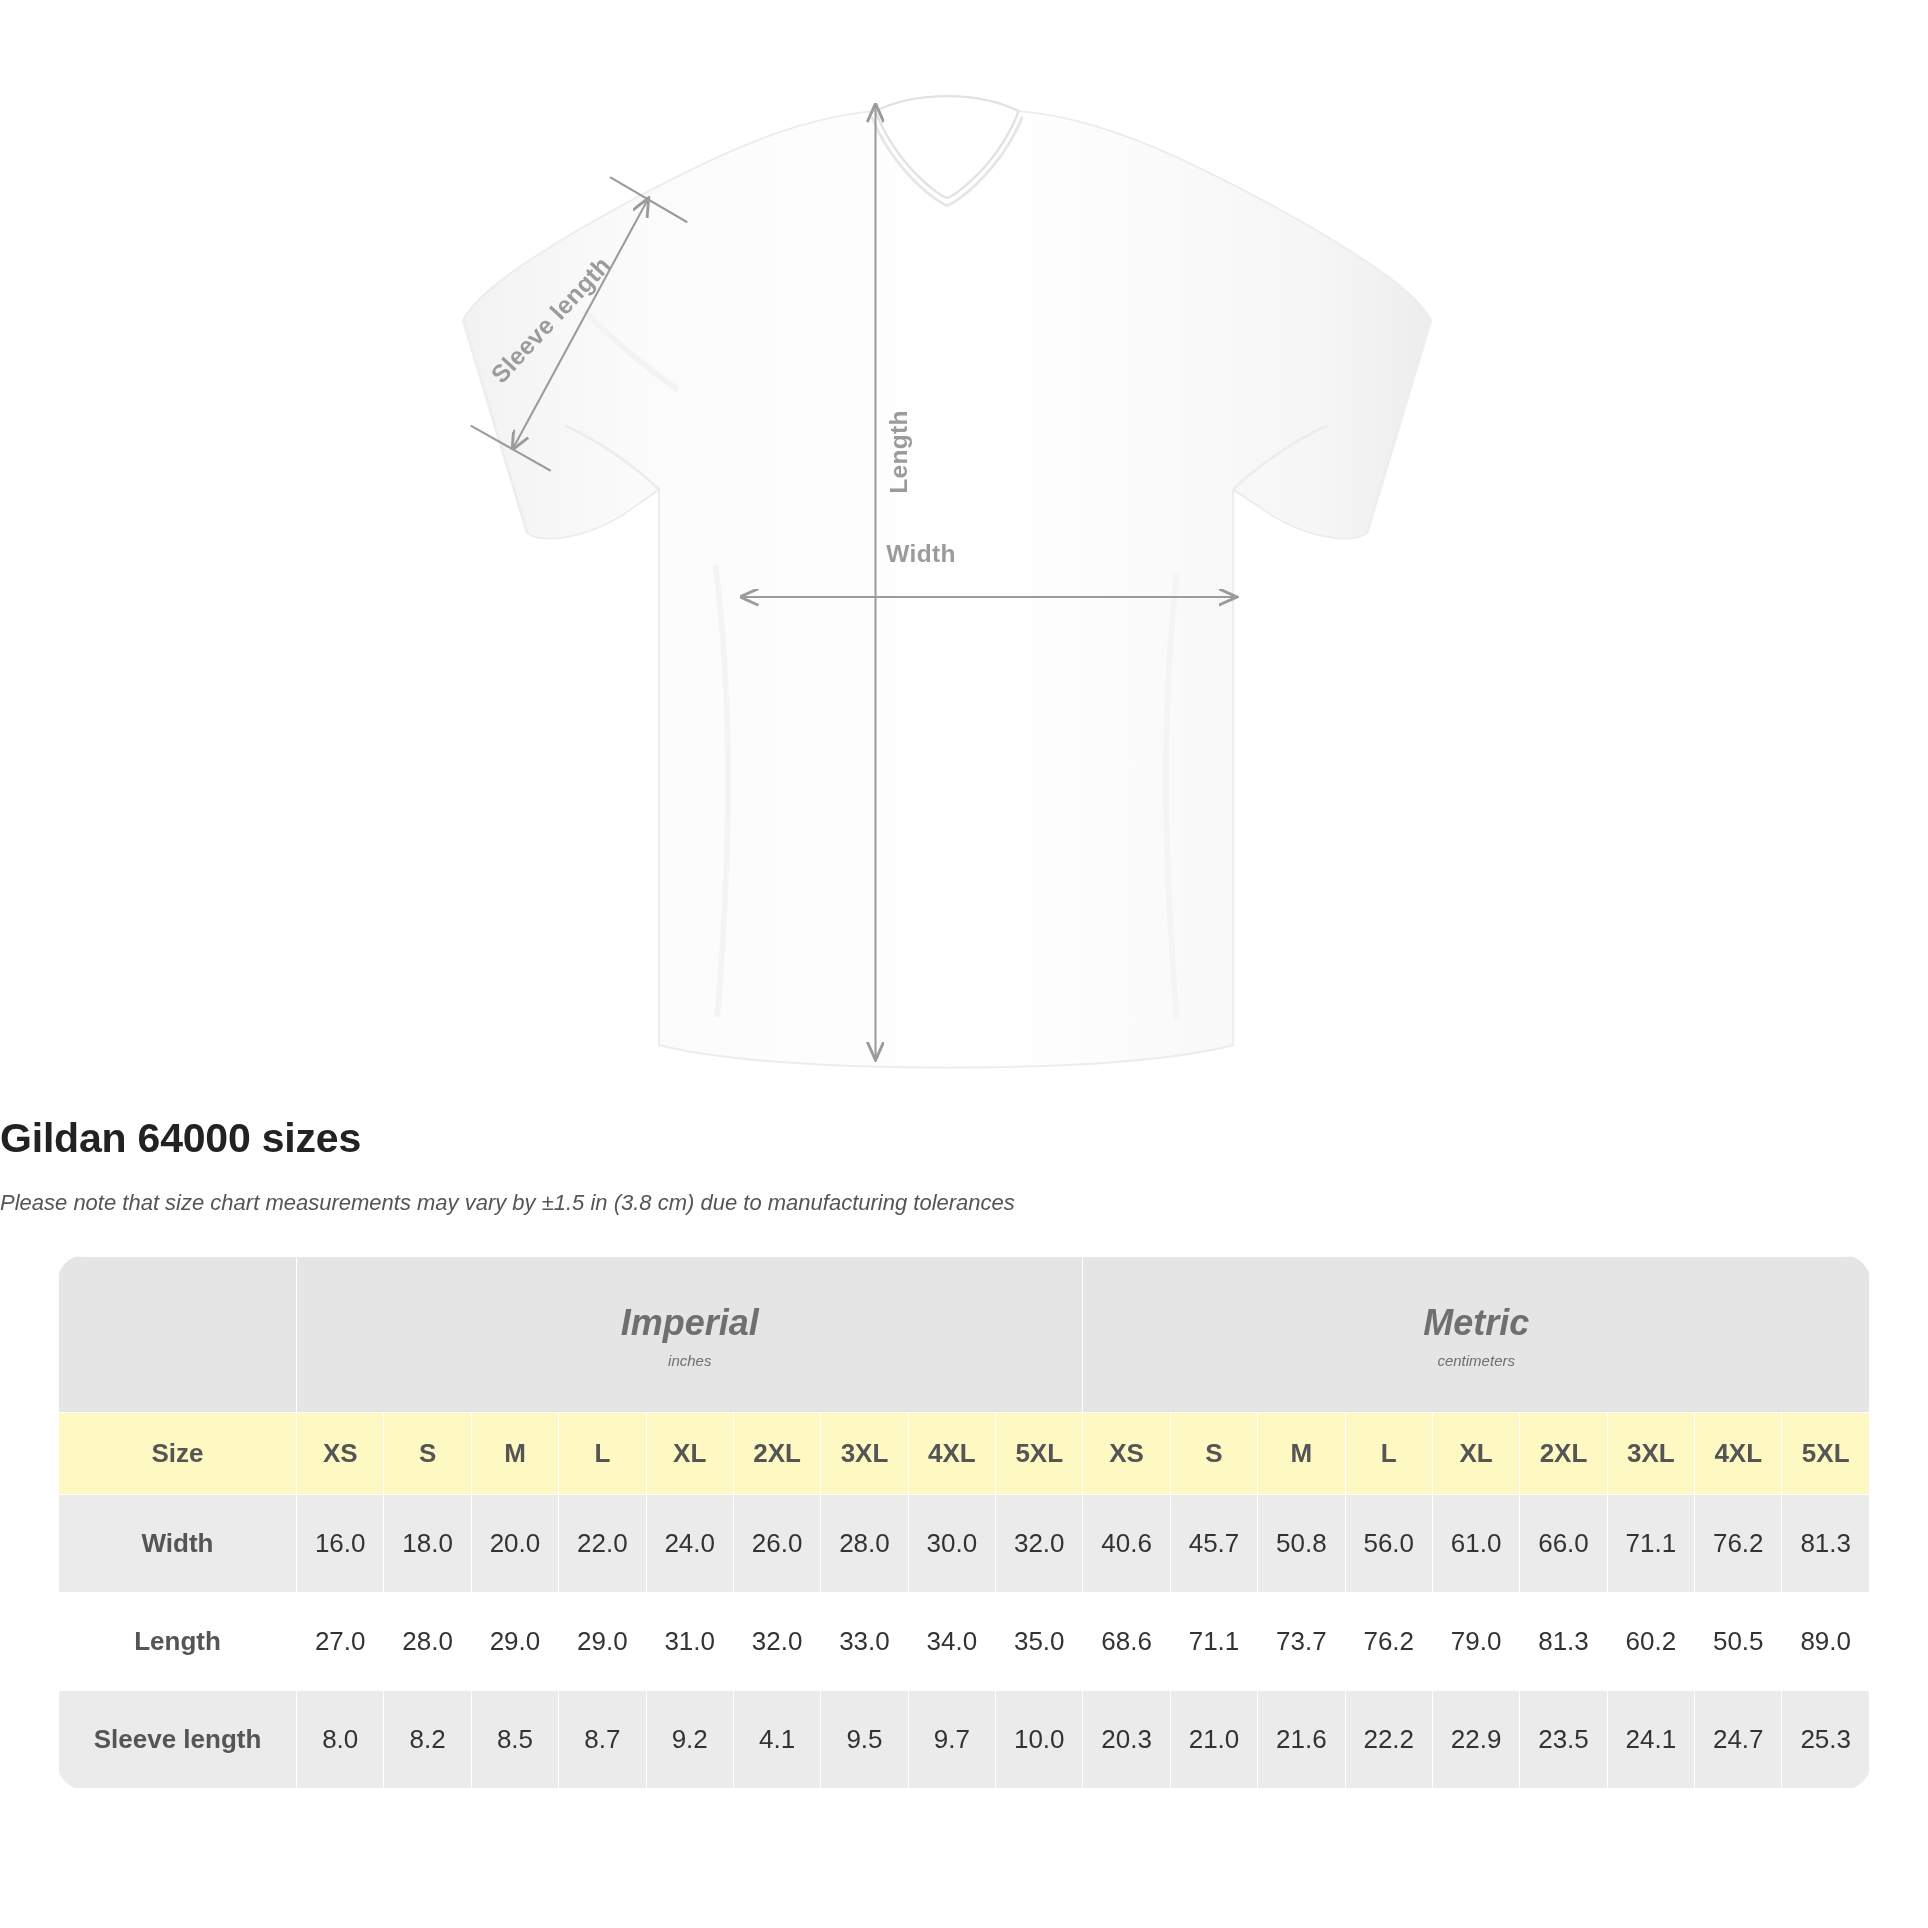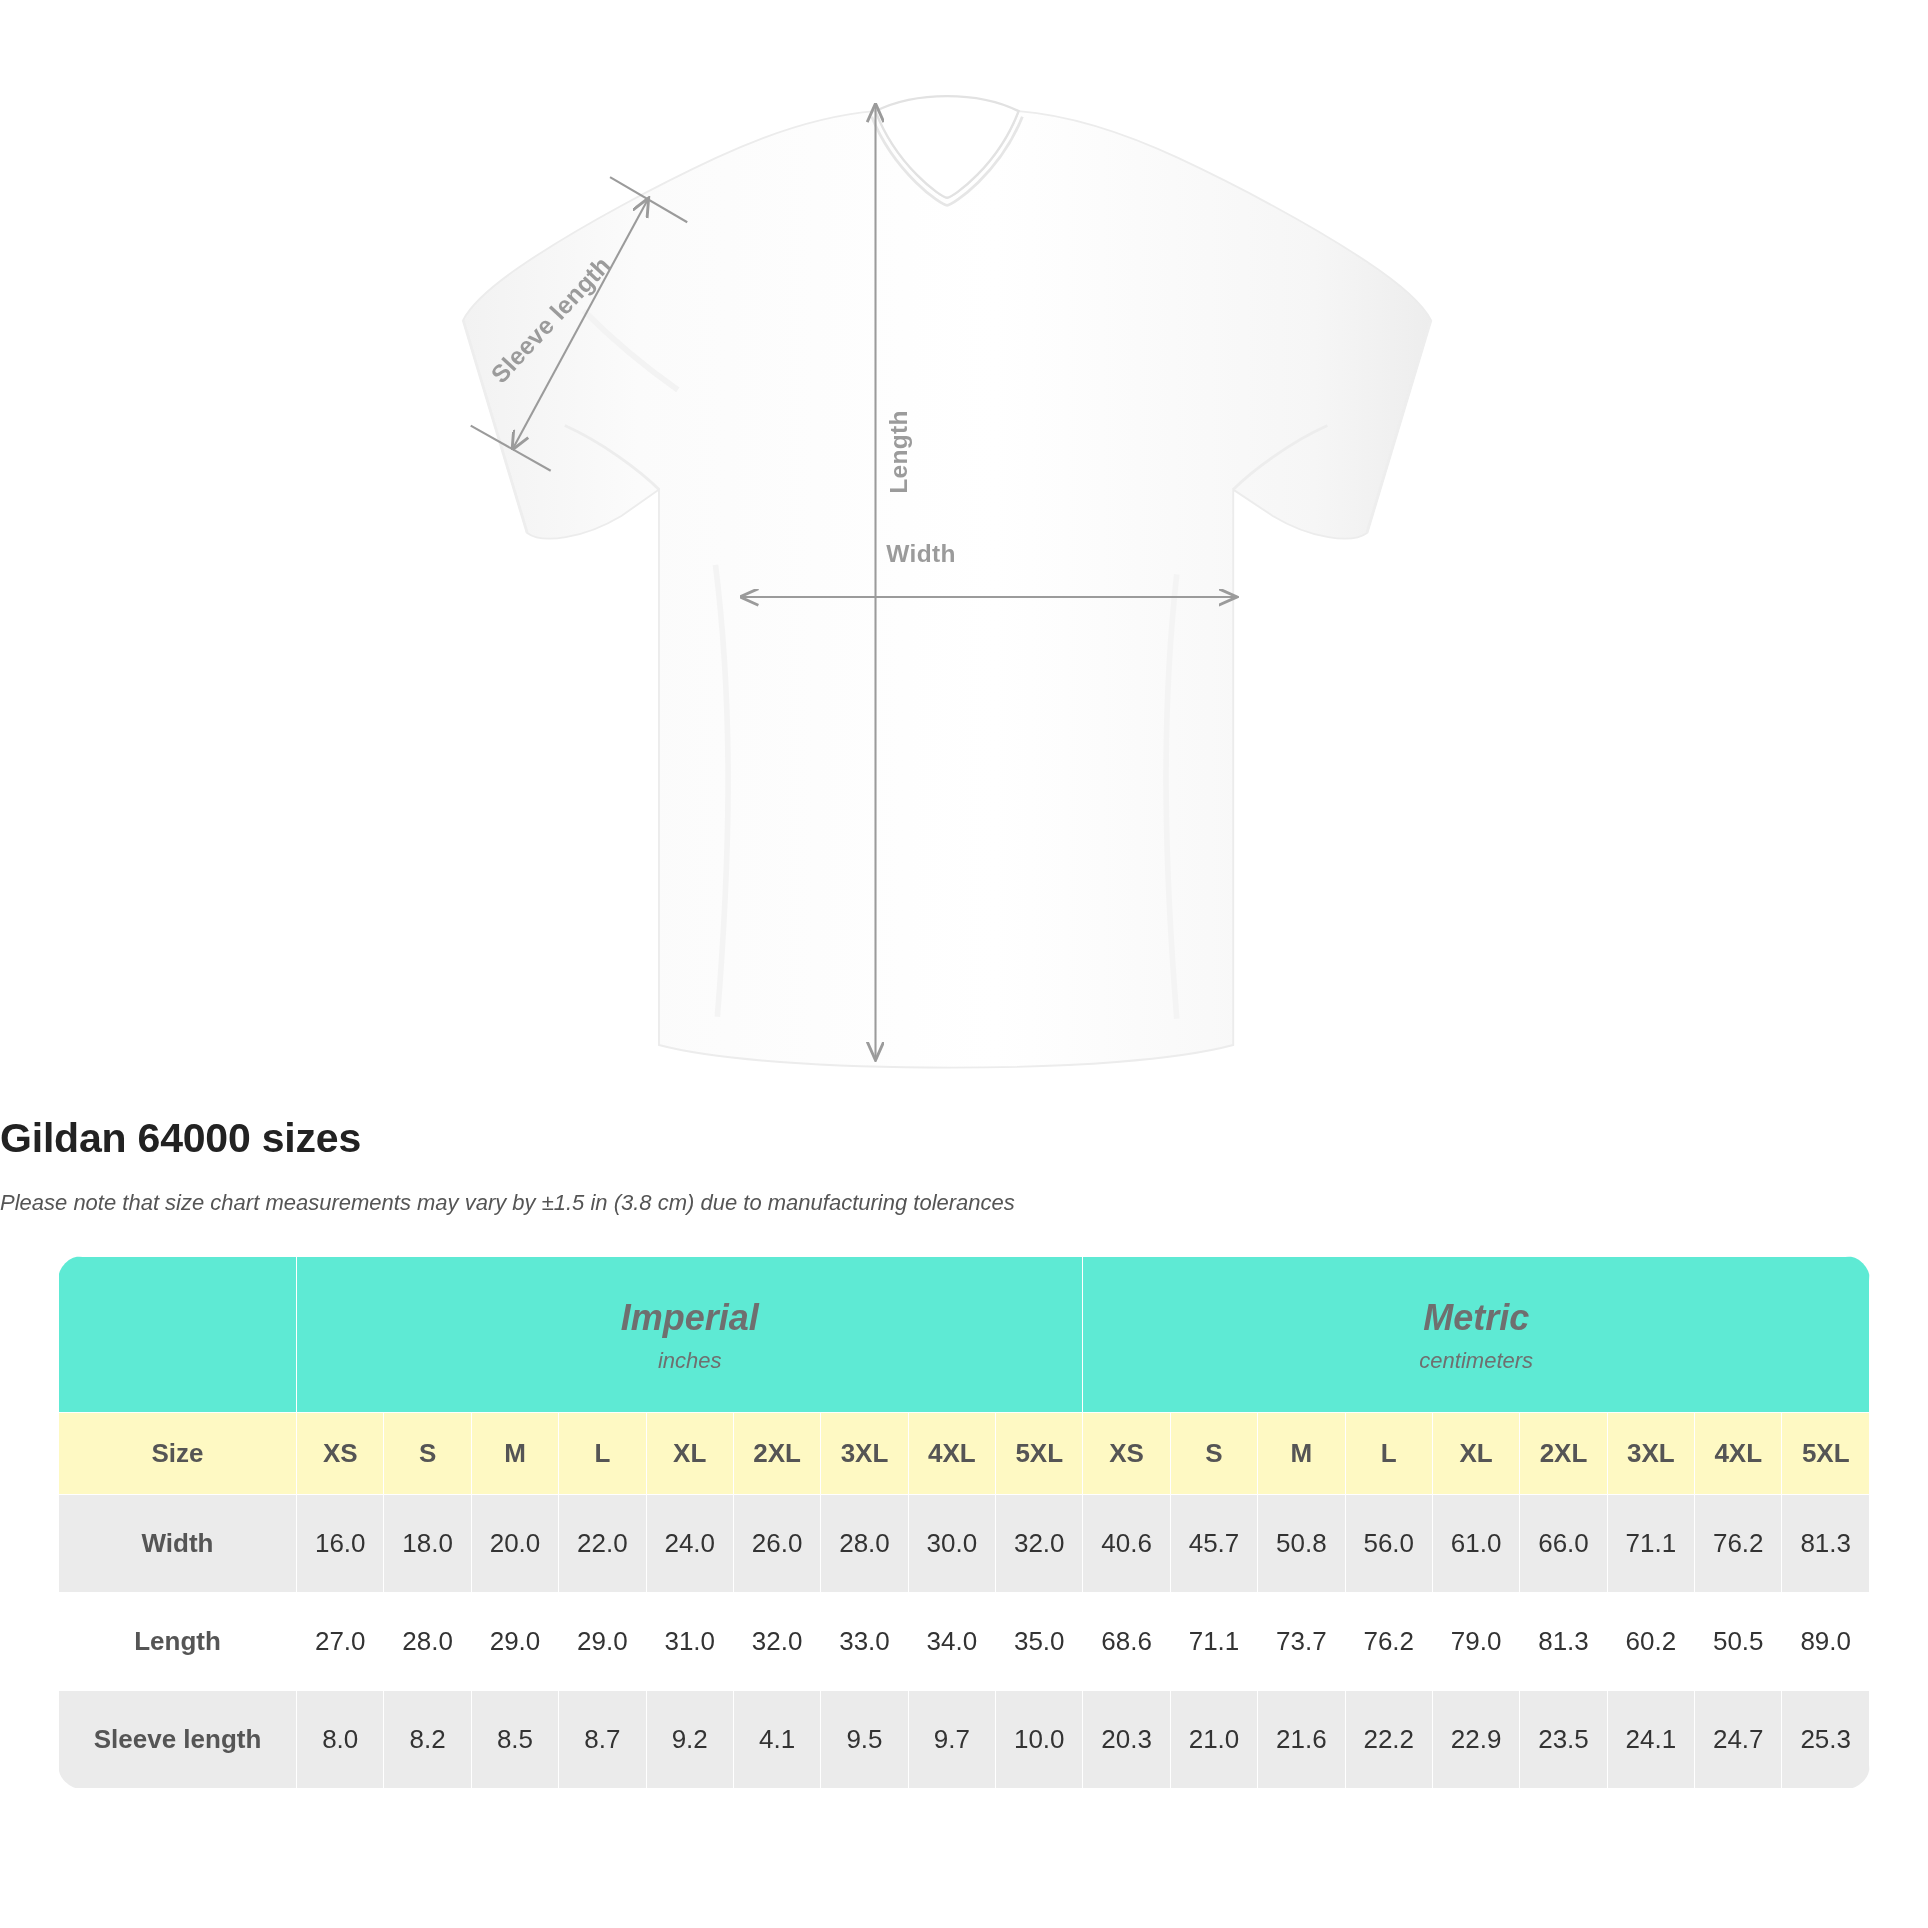--- a/index.html
+++ b/index.html
@@ -86,32 +86,32 @@
     border-collapse: collapse;
     width: 100%;
     table-layout: fixed;
   }
   table.size-table td, table.size-table th {
     border: 0.9px solid #ffffff;
     text-align: center;
     vertical-align: middle;
   }
   .unit-head {
-    background: #5eead4;
+    background: #e5e5e5;
     height: 156px;
   }
   .unit-title {
     font-size: 36px;
     font-weight: bold;
     font-style: italic;
     color: #6f6f6f;
     line-height: 1.25;
   }
   .unit-sub {
-    font-size: 22px;
+    font-size: 15px;
     font-style: italic;
     color: #6f6f6f;
     margin-top: 7.5px;
   }
   .row-head {
     background: #fef9c3;
     height: 82px;
   }
   .row-head td {
     font-size: 26px;

